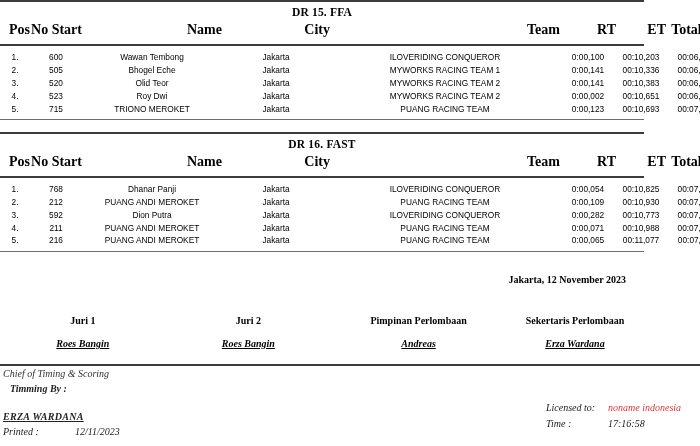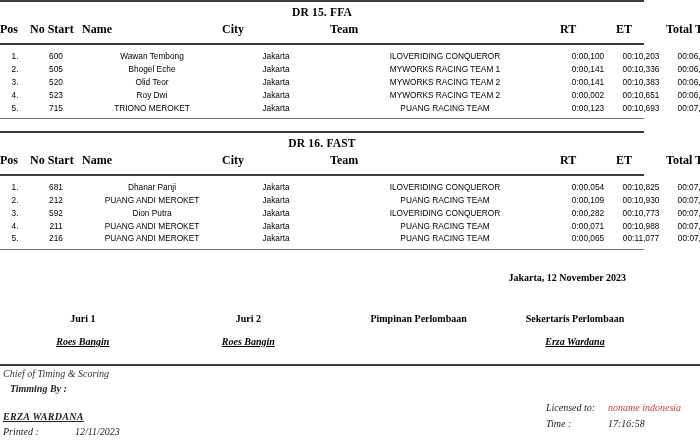--- a/index.html
+++ b/index.html
@@ -47,23 +47,23 @@
     padding: 4px 0 3px 0;
   }
   table.results {
     width: 100%;
     border-collapse: collapse;
     table-layout: fixed;
   }
   table.results th {
     font-family: "Liberation Serif", serif;
     font-weight: bold;
-    font-size: 12px;
+    font-size: 14px;
     padding: 1px 0 6px 0;
-    text-align: left;
+    text-align: right;
   }
   table.results td {
     font-family: "Liberation Sans", sans-serif;
     font-size: 8.3px;
     padding: 1.4px 0;
     text-align: center;
     white-space: nowrap;
   }
   
   .c-pos    { width: 30px; }
@@ -317,21 +317,21 @@
           <col class="c-name">
           <col class="c-city">
         <col class="c-team">
           <col class="c-rt">
           <col class="c-et">
           <col class="c-tt">
       </colgroup>
       <tbody>
         <tr>
           <td class="c-pos">1.</td>
-          <td class="c-no">681</td>
+          <td class="c-no">768</td>
           <td class="c-name">Dhanar Panji</td>
           <td class="c-city">Jakarta</td>
           <td class="c-team">ILOVERIDING CONQUEROR</td>
           <td class="c-rt">0:00,054</td>
           <td class="c-et">00:10,825</td>
           <td class="c-tt">00:07,037</td>
         </tr>
         <tr>
           <td class="c-pos">2.</td>
           <td class="c-no">212</td>
@@ -384,20 +384,21 @@
     <div class="sign-col c1">
       <div class="sign-role">Juri 1</div>
       <div class="sign-name">Roes Bangin</div>
     </div>
     <div class="sign-col c2">
       <div class="sign-role">Juri 2</div>
       <div class="sign-name">Roes Bangin</div>
     </div>
     <div class="sign-col c3">
       <div class="sign-role">Pimpinan Perlombaan</div>
+      <div class="sign-name">Andreas</div>
     </div>
     <div class="sign-col c4">
       <div class="sign-role">Sekertaris Perlombaan</div>
       <div class="sign-name">Erza Wardana</div>
     </div>
   </div>
 
   <div class="footer-wrap">
     <div class="footer-rule"></div>
     <div class="footer-body">

